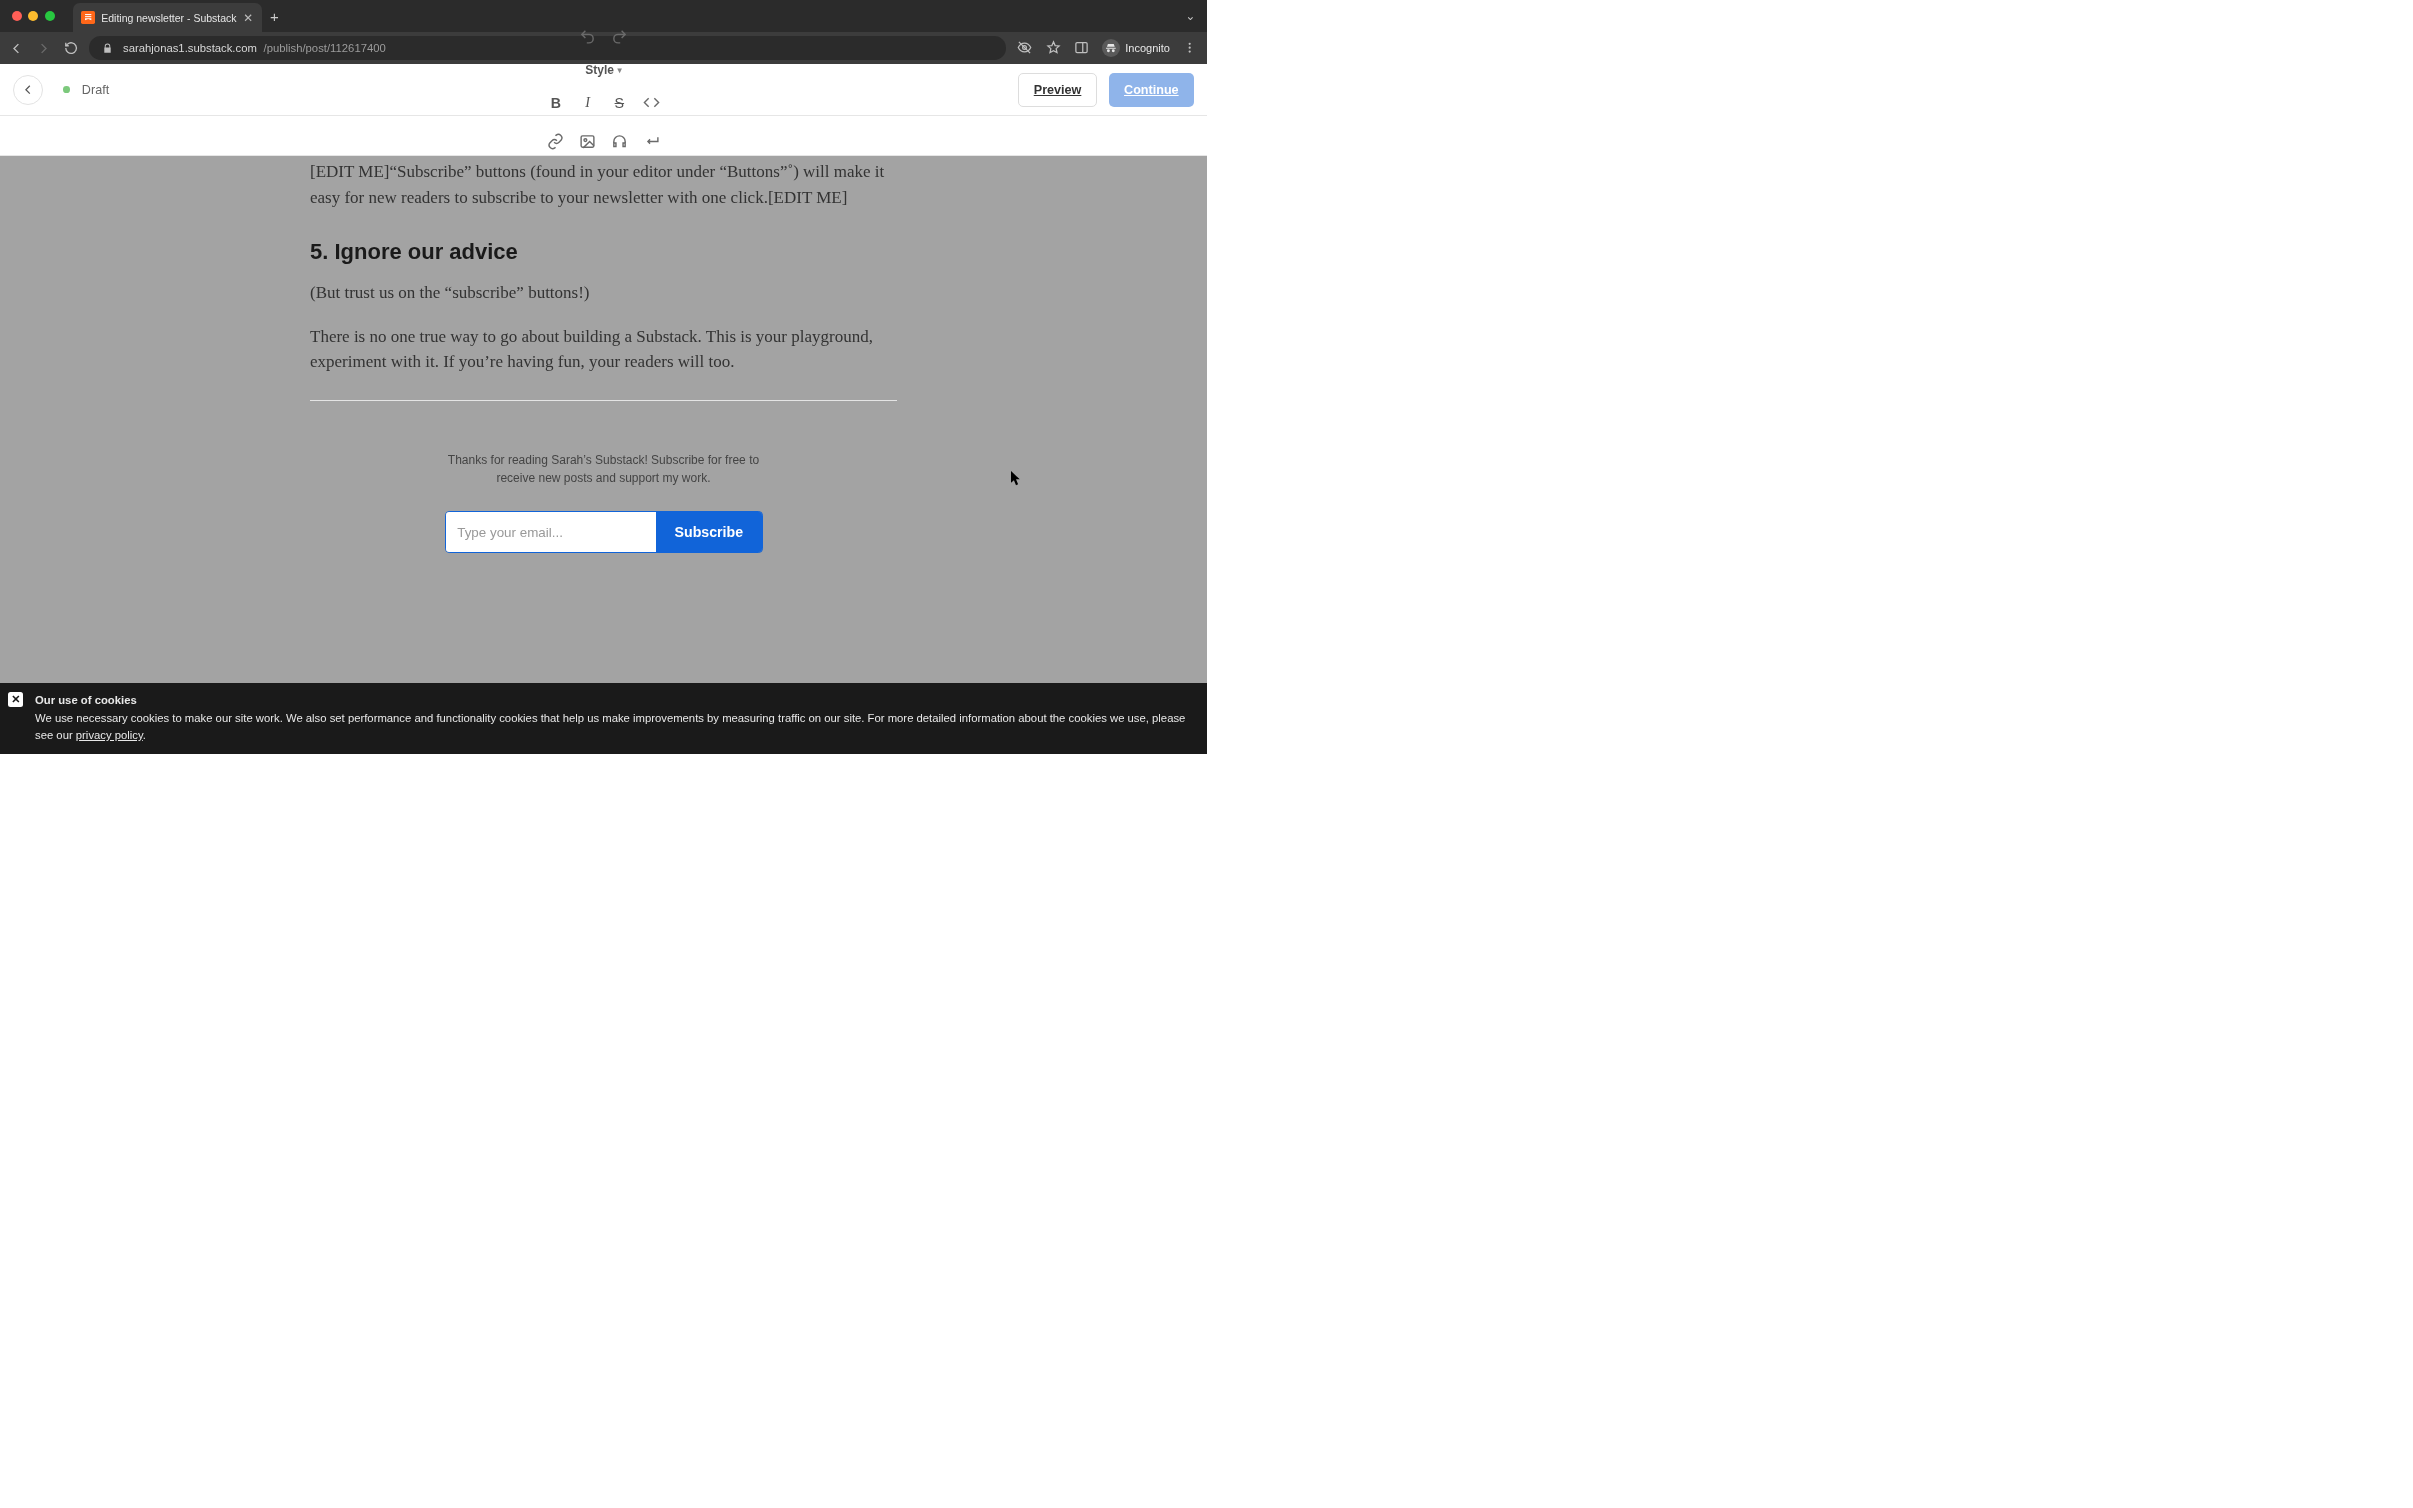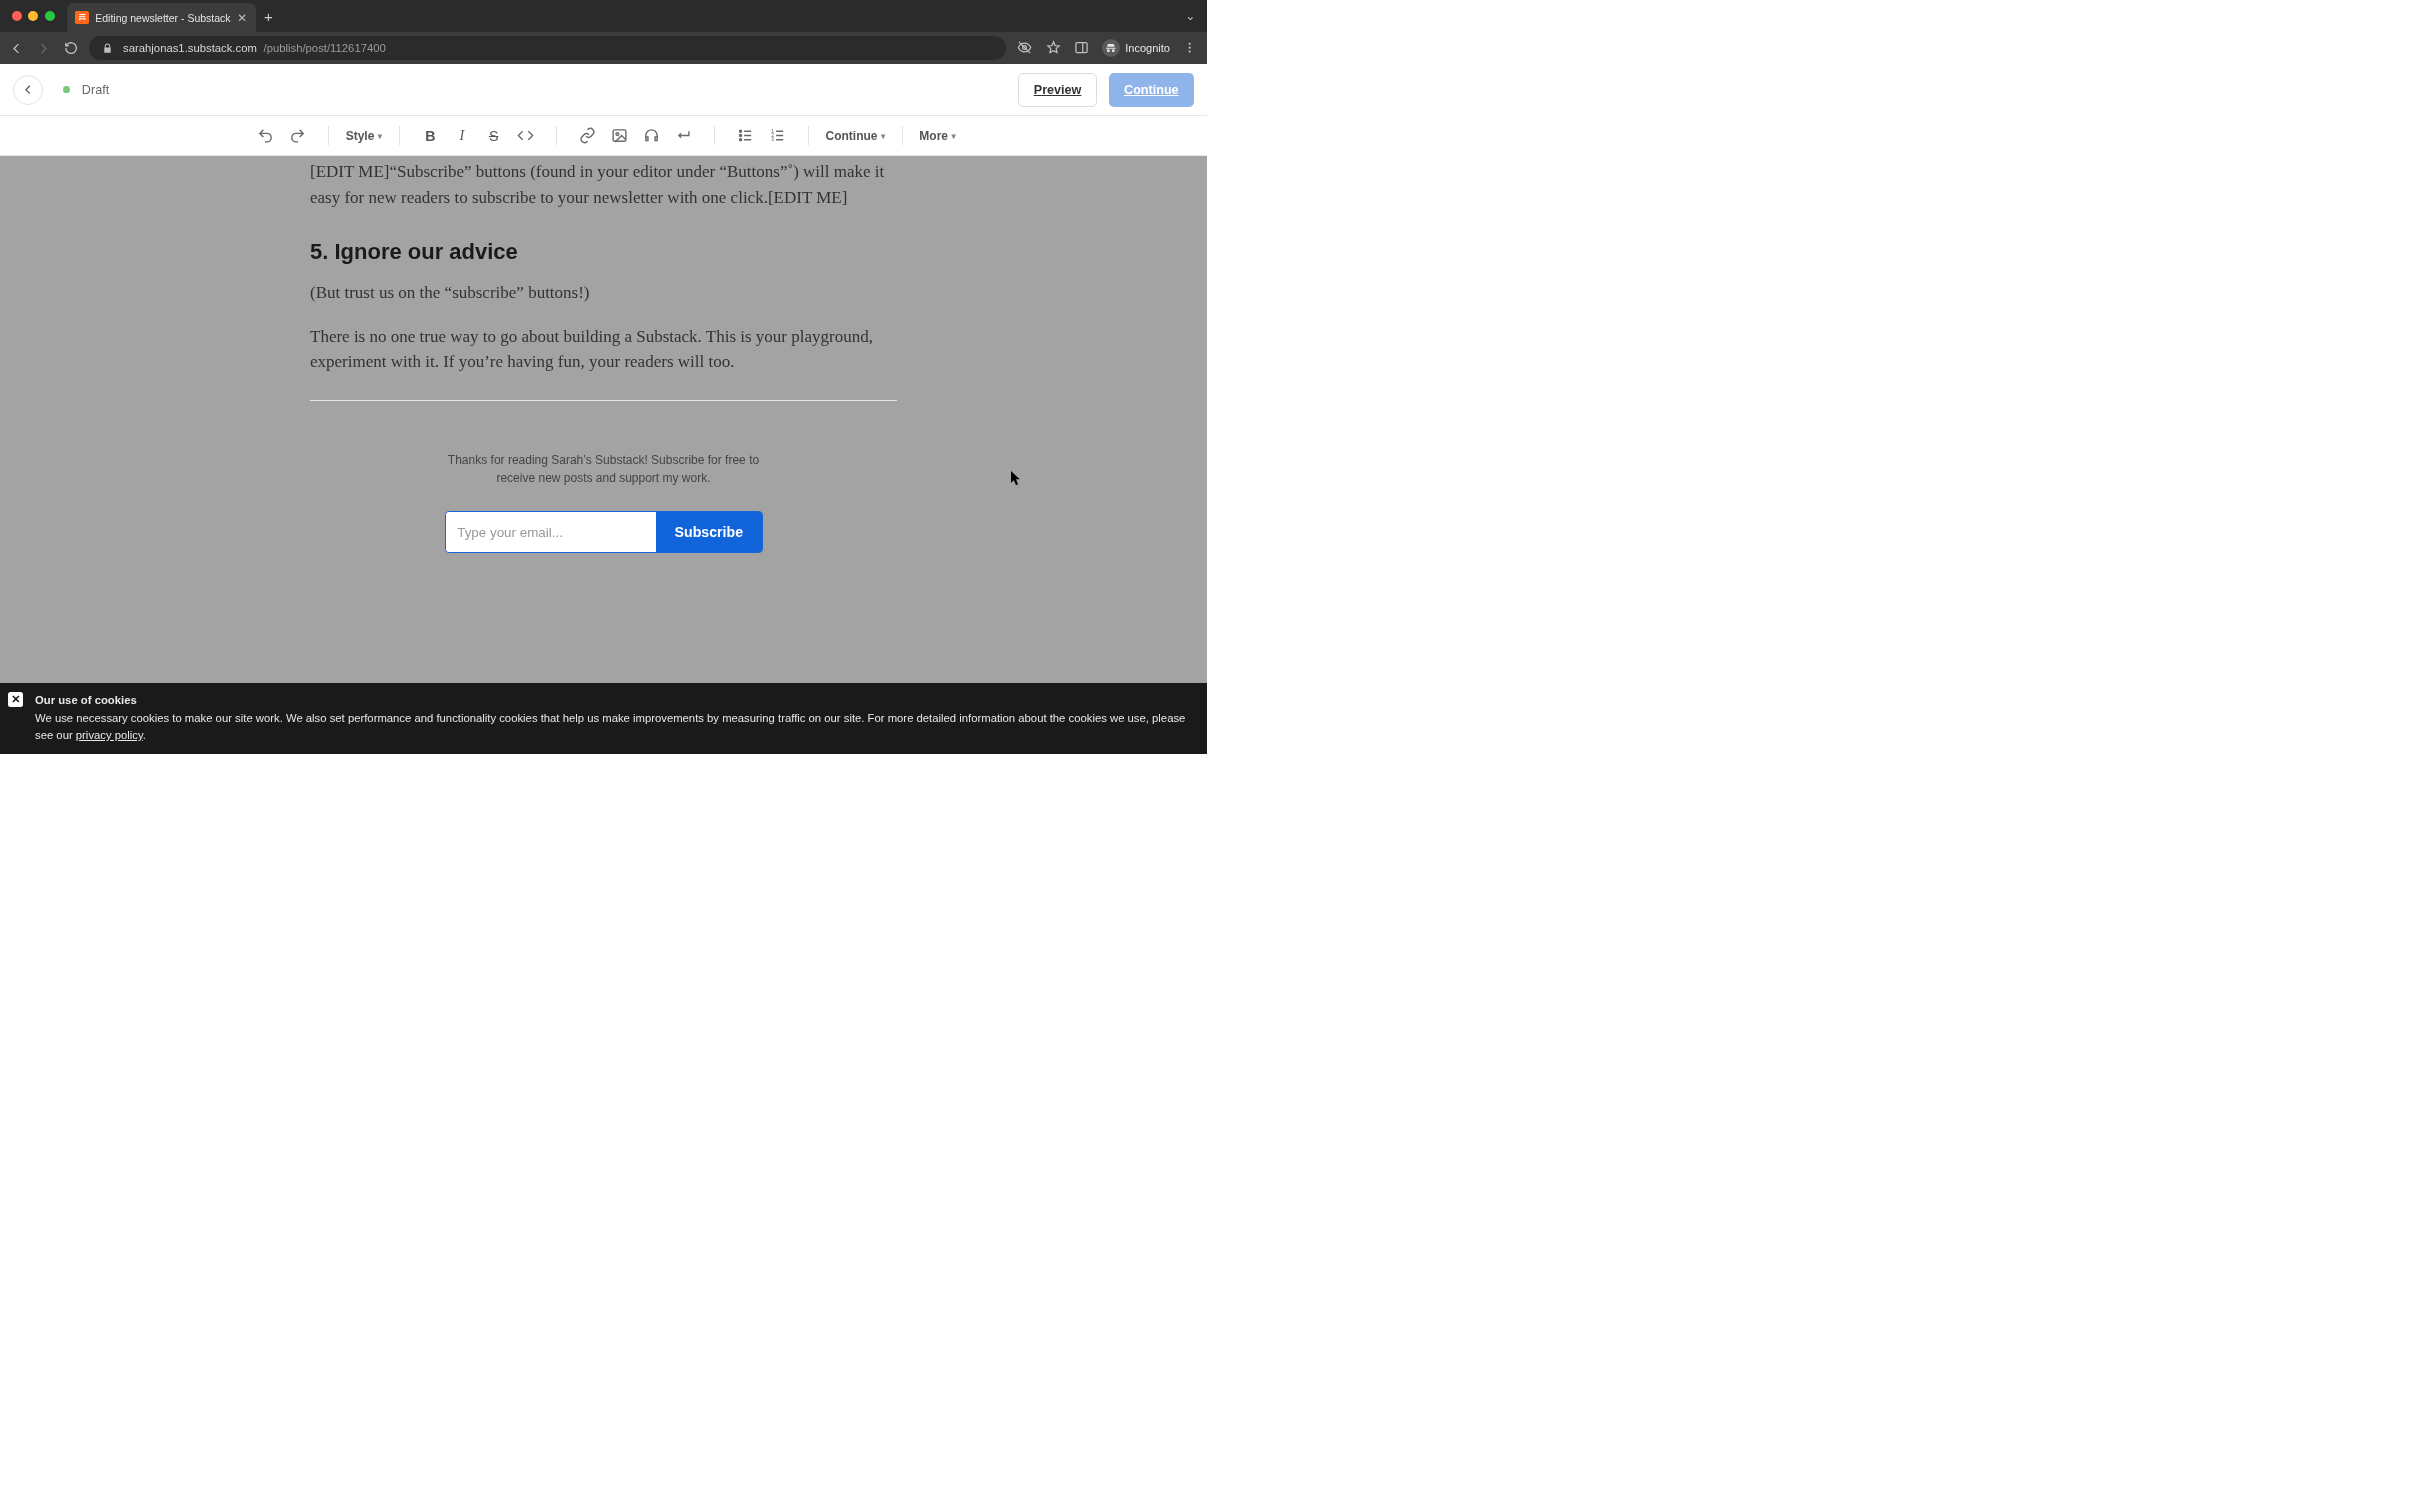--- a/index.html
+++ b/index.html
@@ -30,20 +30,21 @@
     height: 28.5px;
     margin-top: 3.4px;
     border-radius: 6.7px 6.7px 0 0;
     display: flex;
     align-items: center;
     padding: 0 8.4px;
     gap: 6.7px;
     min-width: 176px;
     color: #e6e6e6;
     font-size: 10.5px;
+    margin-left: 6px;
   }
   .favicon {
     width: 13.4px; height: 13.4px;
     background: #ff6719;
     display: inline-flex;
     align-items: center;
     justify-content: center;
     border-radius: 1.7px;
   }
   .favicon svg { width: 8.4px; height: 8.4px; }
@@ -113,20 +114,21 @@
   .btn.continue { background:#8fb4ea; color:#fff; }
 
   
   .toolbar {
     height: 40px;
     border-bottom: 0.8px solid #e6e6e6;
     display:flex; align-items:center; justify-content:center;
     gap: 6.7px;
     background:#fff;
     color:#6a6a6a;
+    flex-direction:column;
   }
   .tool-group { display:flex; align-items:center; gap:6.7px; padding:0 6.7px; }
   .tool-sep { width:0.8px; height:18.4px; background:#e2e2e2; margin:0 5px; }
   .tool-btn {
     width:25px; height:25px; display:flex; align-items:center; justify-content:center;
     border-radius:3.4px; color:#6a6a6a;
   }
   .tool-text { font-size:12px; font-weight:600; color:#555; display:flex; align-items:center; gap:3.4px; padding:0 5px; }
   .caret { font-size:8.4px; color:#888; }
 

